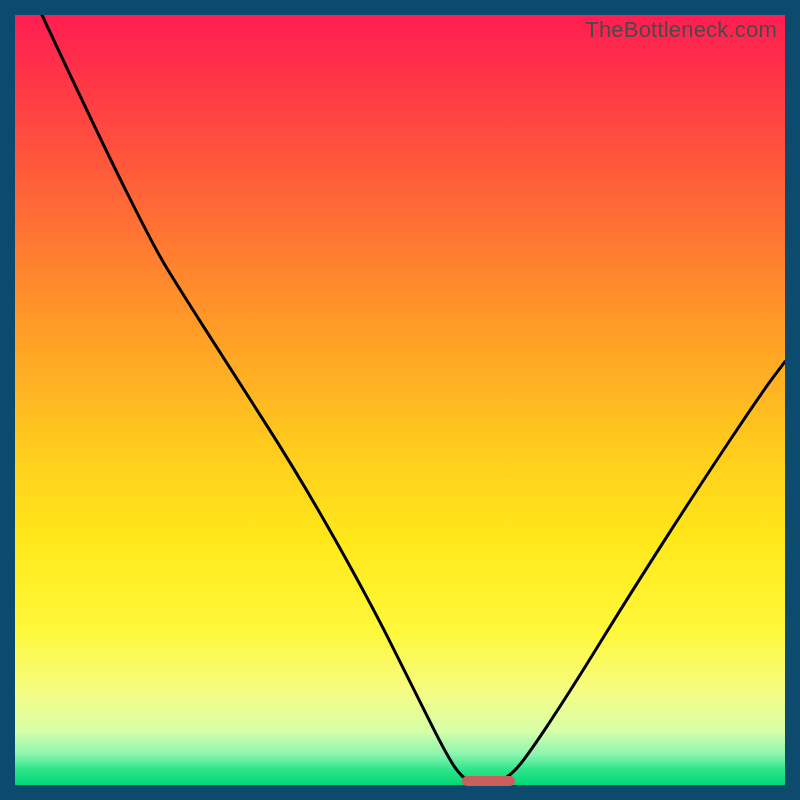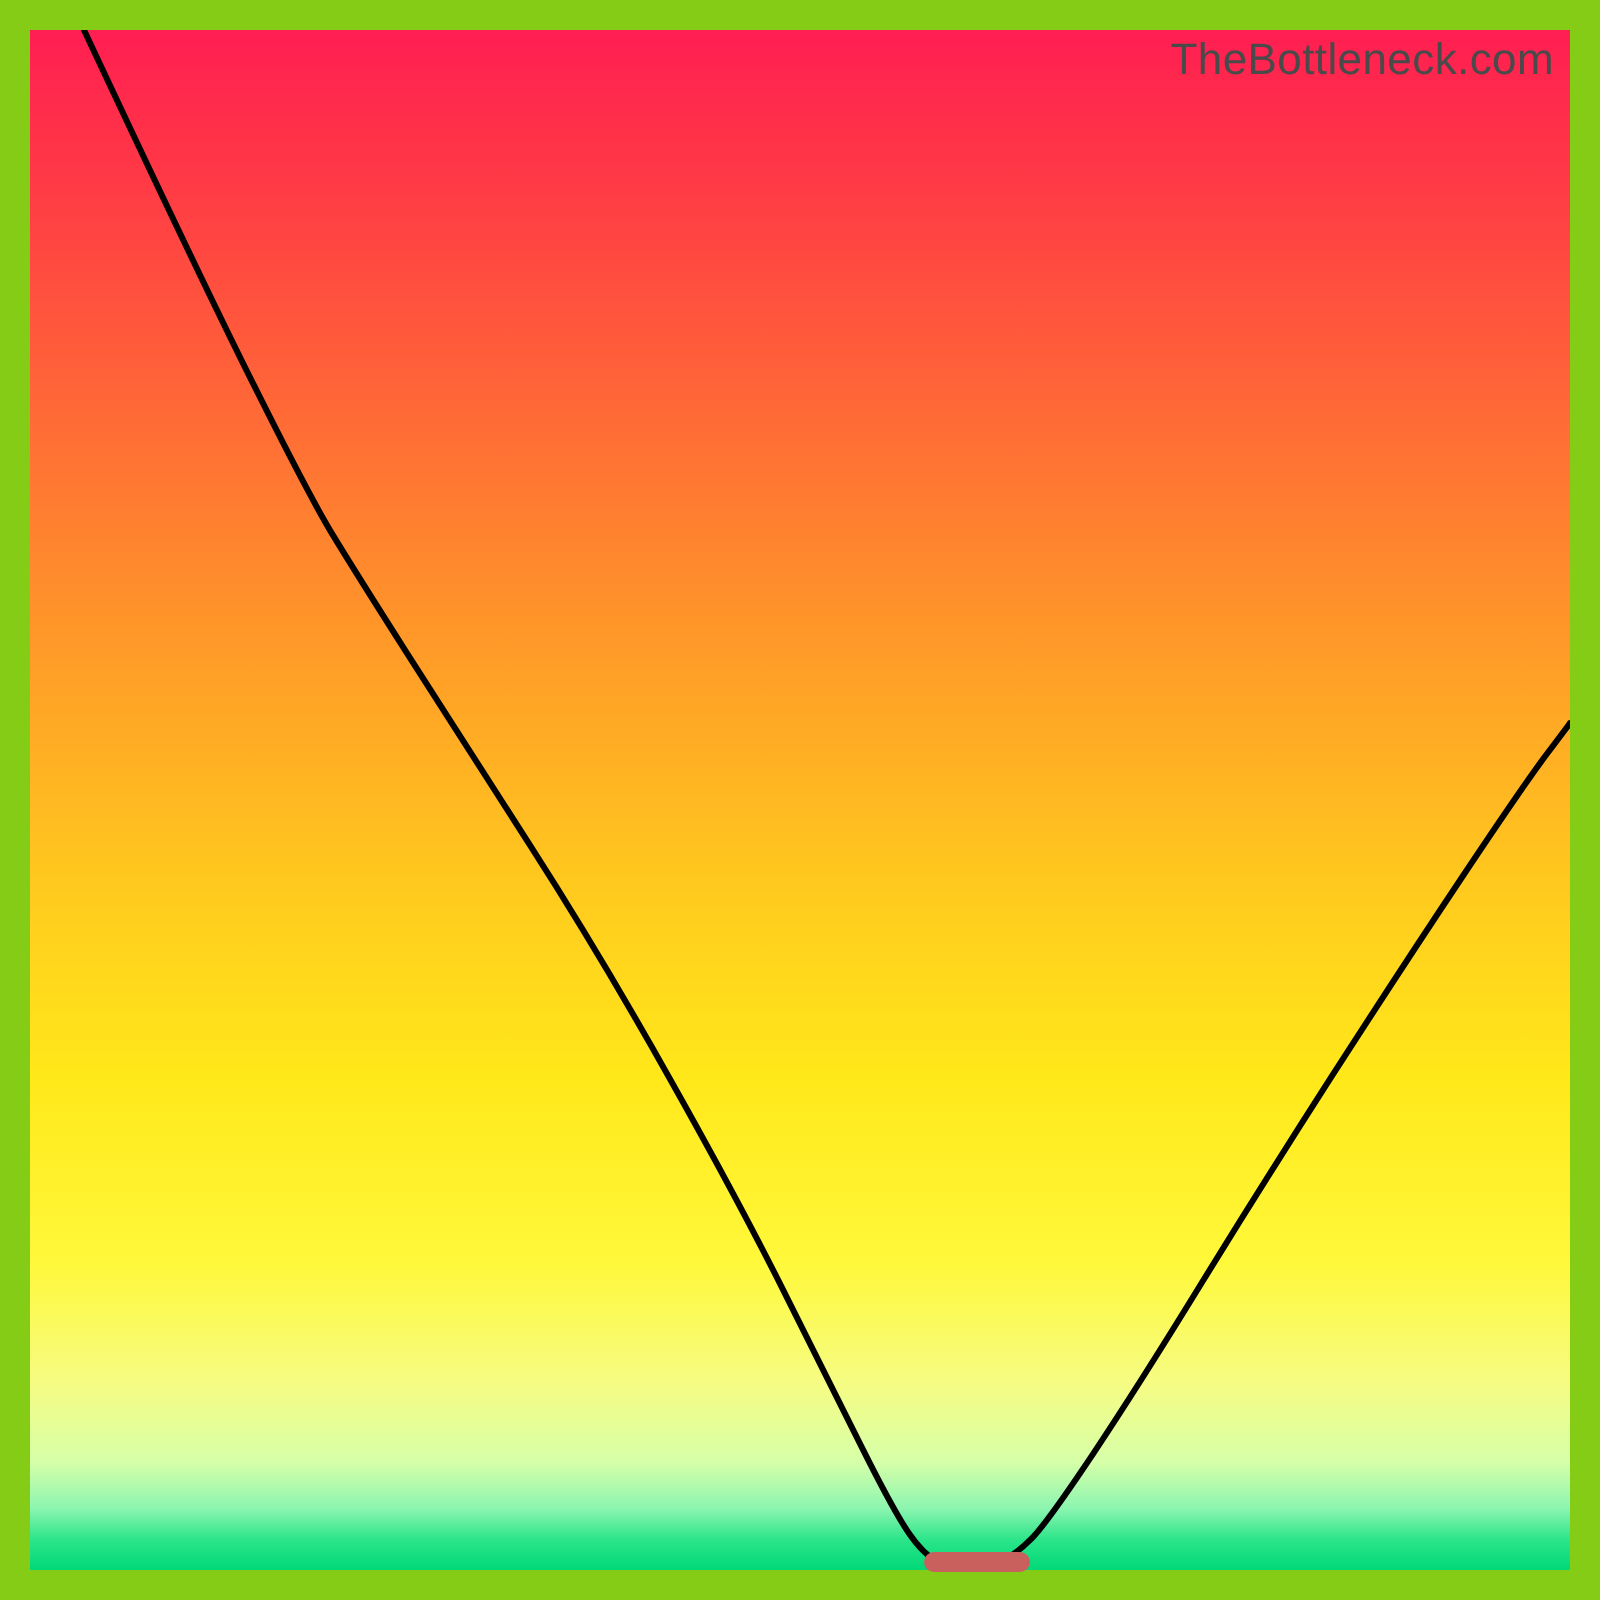--- a/index.html
+++ b/index.html
@@ -7,21 +7,21 @@
     padding: 0;
     width: 800px;
     height: 800px;
     background: #000;
     font-family: Arial, Helvetica, sans-serif;
   }
   .frame {
     position: relative;
     width: 800px;
     height: 800px;
-    background: #84cc16;
+    background: #0c4a6e;
   }
   .plot-area {
     position: absolute;
     left: 15px;
     top: 15px;
     width: 770px;
     height: 770px;
     
     background: linear-gradient(
       to bottom,

